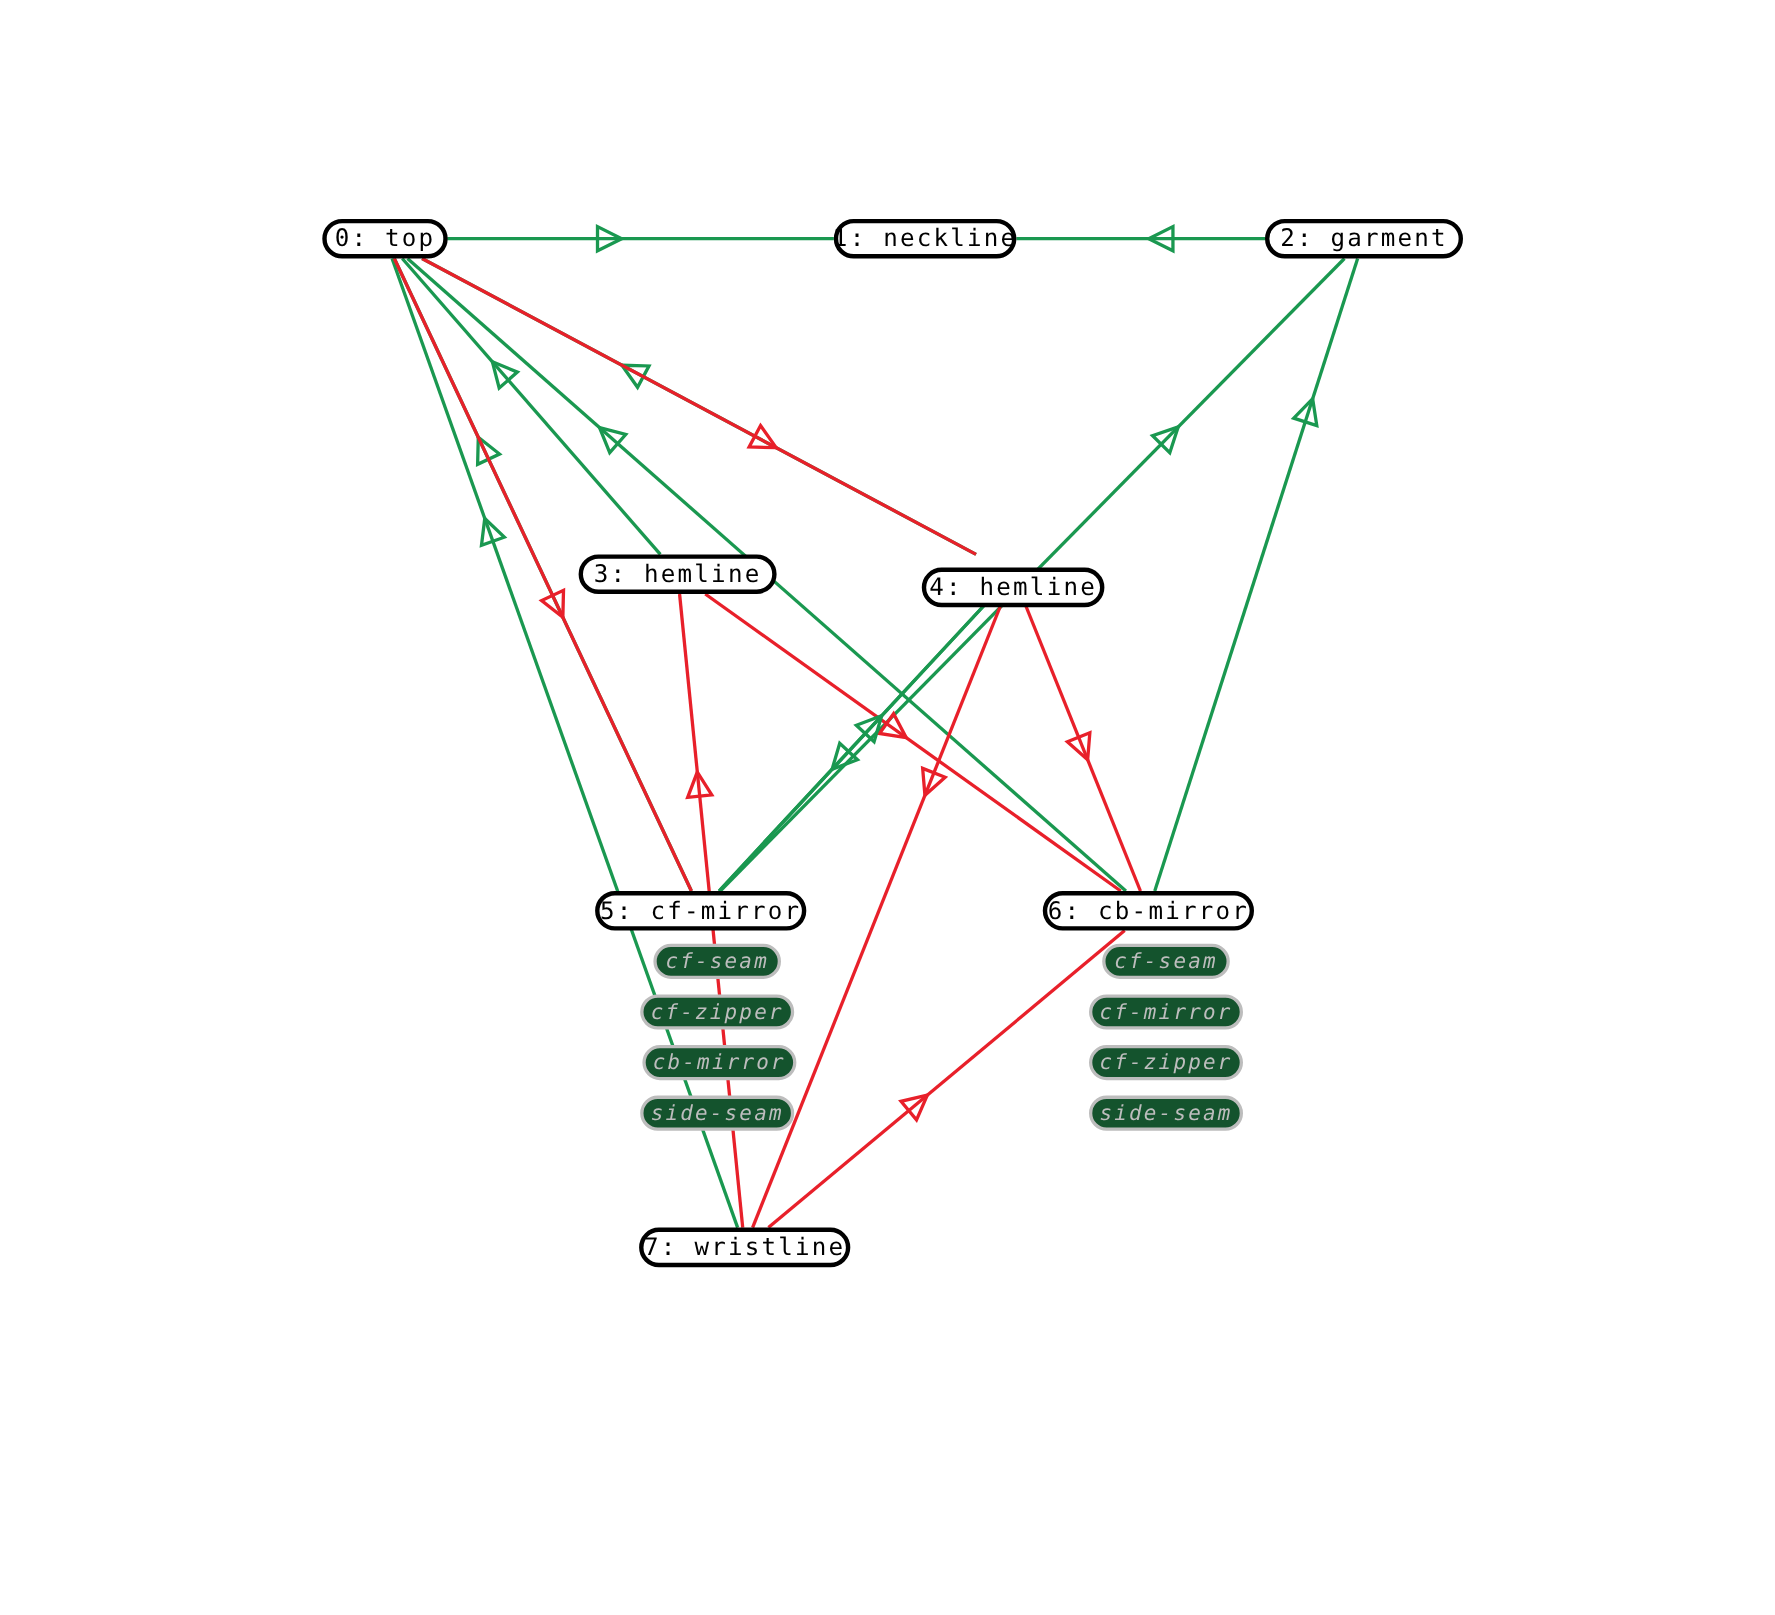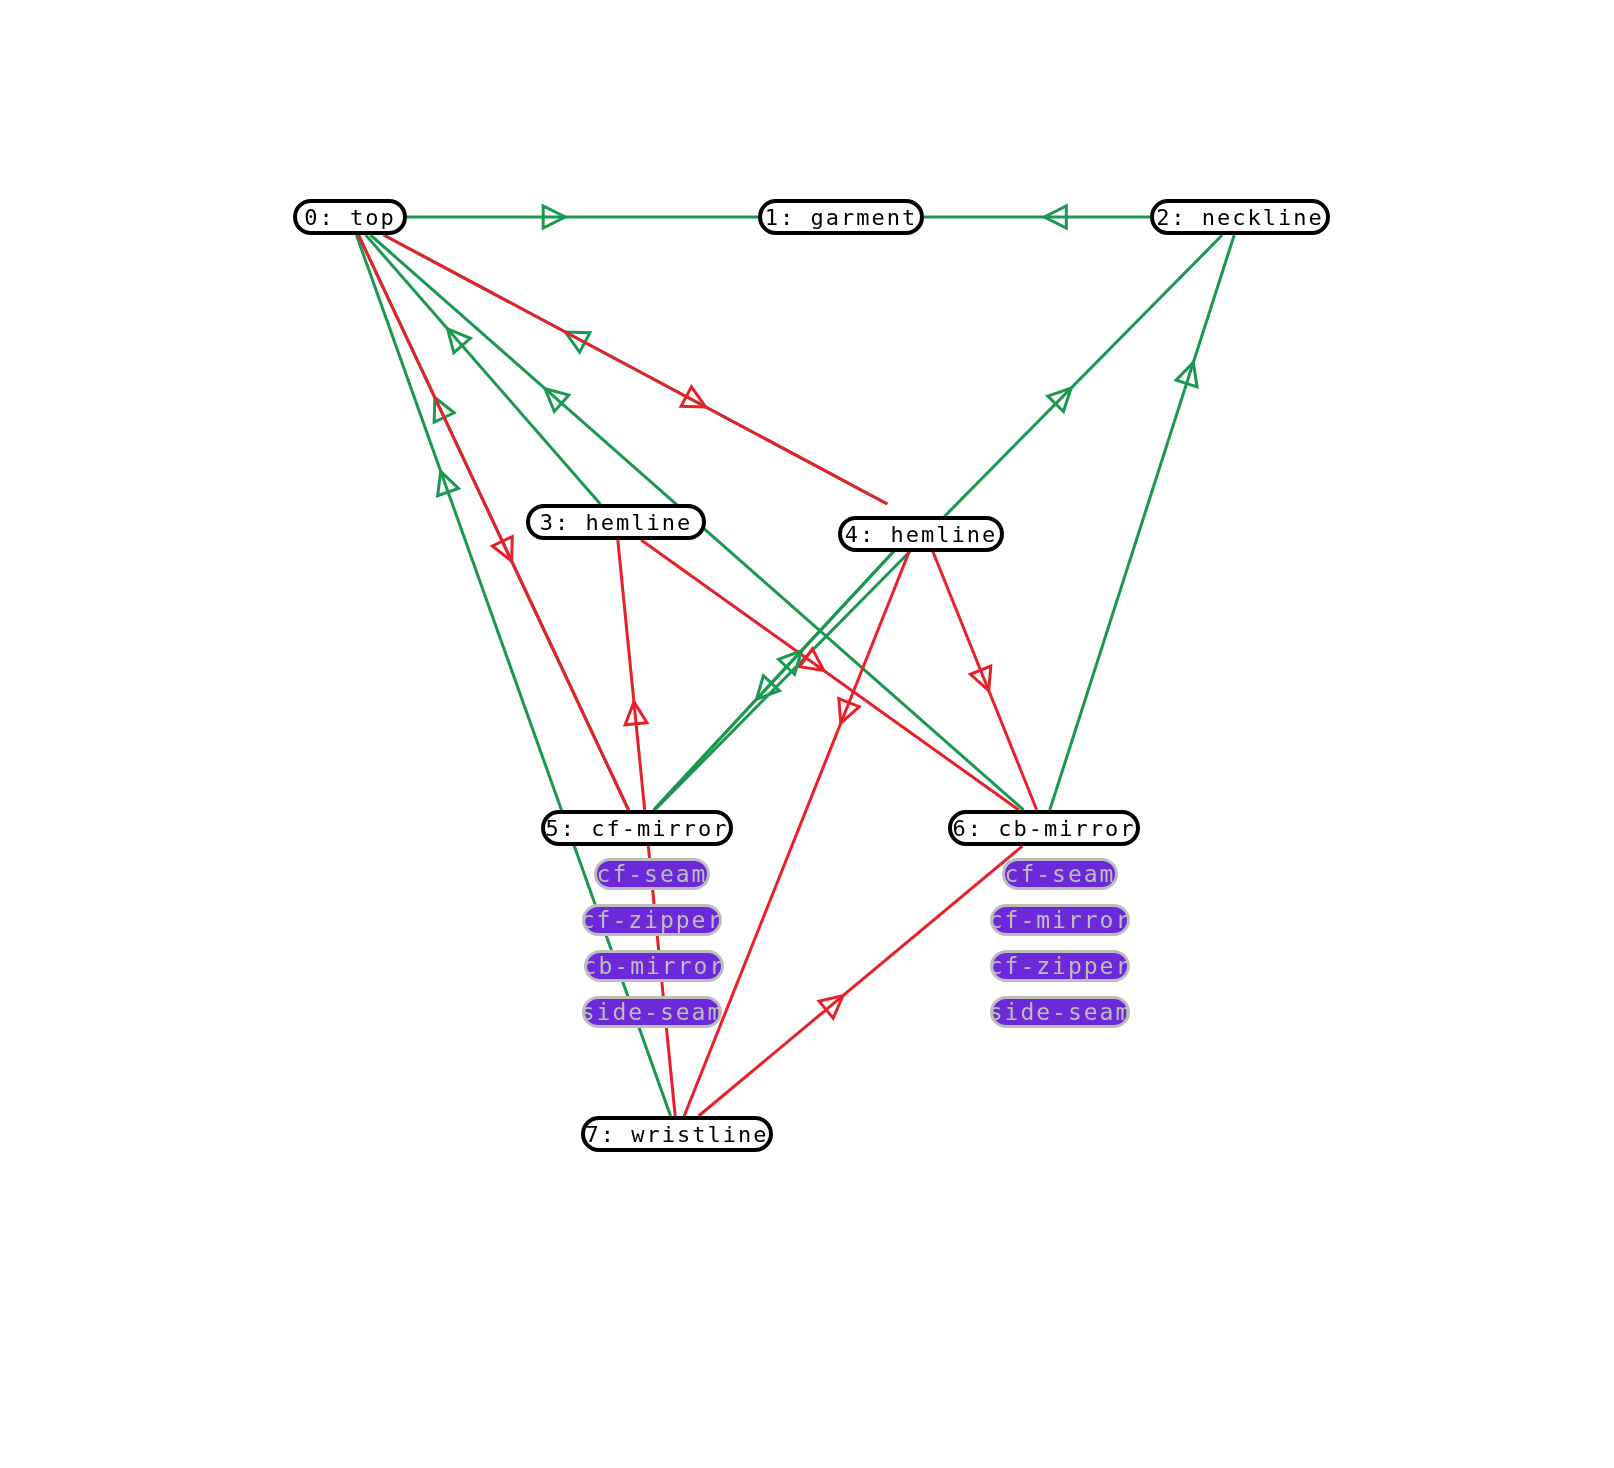--- a/index.html
+++ b/index.html
@@ -5,23 +5,23 @@
   html,body{margin:0;padding:0;background:#ffffff;}
   body{width:1614px;height:1468px;position:relative;overflow:hidden;
        font-family:"DejaVu Sans Mono","Liberation Mono",monospace;}
   #canvas{position:absolute;inset:0;width:1614px;height:1468px;}
   svg{position:absolute;left:0;top:0;width:1614px;height:1468px;}
   .node{position:absolute;display:flex;align-items:center;justify-content:center;
         box-sizing:border-box;background:#ffffff;border:4px solid #000000;
         border-radius:999px;color:#000000;font-size:22px;letter-spacing:2px;
         white-space:nowrap;height:36px;z-index:5;}
   .ghost{position:absolute;display:flex;align-items:center;justify-content:center;
-         box-sizing:border-box;background:#6d28d9;border:3px solid #bdbdbd;
-         border-radius:999px;color:#bdbdbd;font-size:23px;letter-spacing:2px;
-         white-space:nowrap;height:32px;z-index:4;}
+         box-sizing:border-box;background:#14532d;border:3px solid #bdbdbd;
+         border-radius:999px;color:#bdbdbd;font-size:19px;letter-spacing:2px;
+         white-space:nowrap;height:32px;z-index:4;font-style:italic;}
 </style>
 </head>
 <body>
 
 <div id="canvas">
   <svg id="edge-layer" viewBox="0 0 1614 1468" xmlns="http://www.w3.org/2000/svg">
       <g>
         <line x1="406.6" y1="217" x2="758" y2="217" stroke="#1a9850" stroke-width="3" fill="none"></line>
         <polygon points="565.188,217 543.188,228 543.188,206" fill="none" stroke="#1a9850" stroke-width="3" stroke-linejoin="miter"></polygon>
       </g>
@@ -89,22 +89,22 @@
         <line x1="698.5882352941177" y1="1116" x2="1022.4117647058823" y2="846" stroke="#e8202a" stroke-width="3" fill="none"></line>
         <polygon points="843.0426644878223,995.5557075387641 833.1898632675313,1018.0928393019994 819.1012783450594,1001.1957456204725" fill="none" stroke="#e8202a" stroke-width="3" stroke-linejoin="miter"></polygon>
       </g>
       <g>
         <line x1="913.8235294117648" y1="540" x2="684.1764705882352" y2="1116" stroke="#e8202a" stroke-width="3" fill="none"></line>
         <polygon points="840.8556312808203,723.0178428530248 838.7853493955668,698.5083766630894 859.2210351016165,706.6559376308608" fill="none" stroke="#e8202a" stroke-width="3" stroke-linejoin="miter"></polygon>
       </g>
     </svg>
   <div id="node-layer">
       <div class="node" style="width: 113.2px; left: 293.4px; top: 199px;">0: top</div>
-      <div class="node" style="width: 166px; left: 758px; top: 199px;">1: garment</div>
-      <div class="node" style="width: 179.2px; left: 1150.4px; top: 199px;">2: neckline</div>
+      <div class="node" style="width: 166px; left: 758px; top: 199px;">1: neckline</div>
+      <div class="node" style="width: 179.2px; left: 1150.4px; top: 199px;">2: garment</div>
       <div class="node" style="width: 179.2px; left: 526.4px; top: 504px;">3: hemline</div>
       <div class="node" style="width: 166px; left: 838px; top: 516px;">4: hemline</div>
       <div class="node" style="width: 192.4px; left: 540.8px; top: 810px;">5: cf-mirror</div>
       <div class="node" style="width: 192.4px; left: 947.8px; top: 810px; text-align: center;">6: cb-mirror</div>
       <div class="node" style="width: 192.4px; left: 580.8px; top: 1116px;">7: wristline</div>
       <div class="ghost" style="width: 115.4px; left: 594.3px; top: 858px;">cf-seam</div>
       <div class="ghost" style="width: 139.8px; left: 582.1px; top: 904px;">cf-zipper</div>
       <div class="ghost" style="width: 139.8px; left: 584px; top: 950px;">cb-mirror</div>
       <div class="ghost" style="width: 139.8px; left: 582.1px; top: 996px;">side-seam</div>
       <div class="ghost" style="width: 115.4px; left: 1002.3px; top: 858px;">cf-seam</div>

